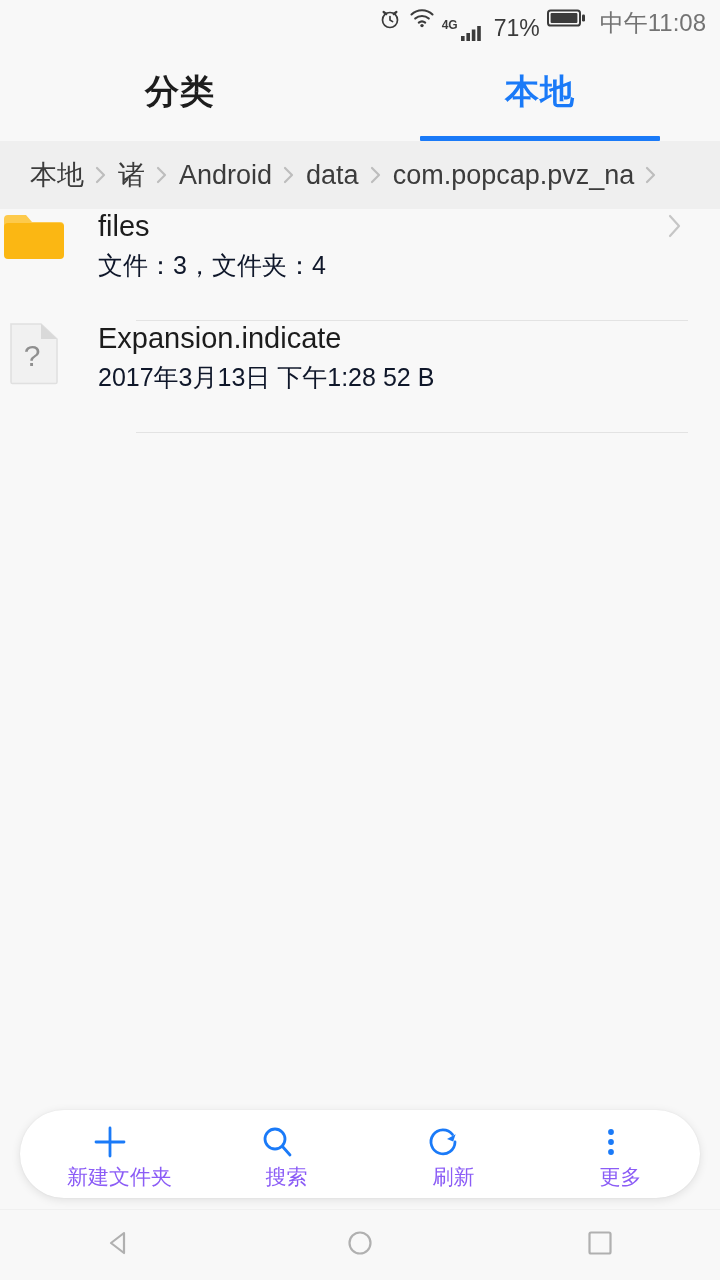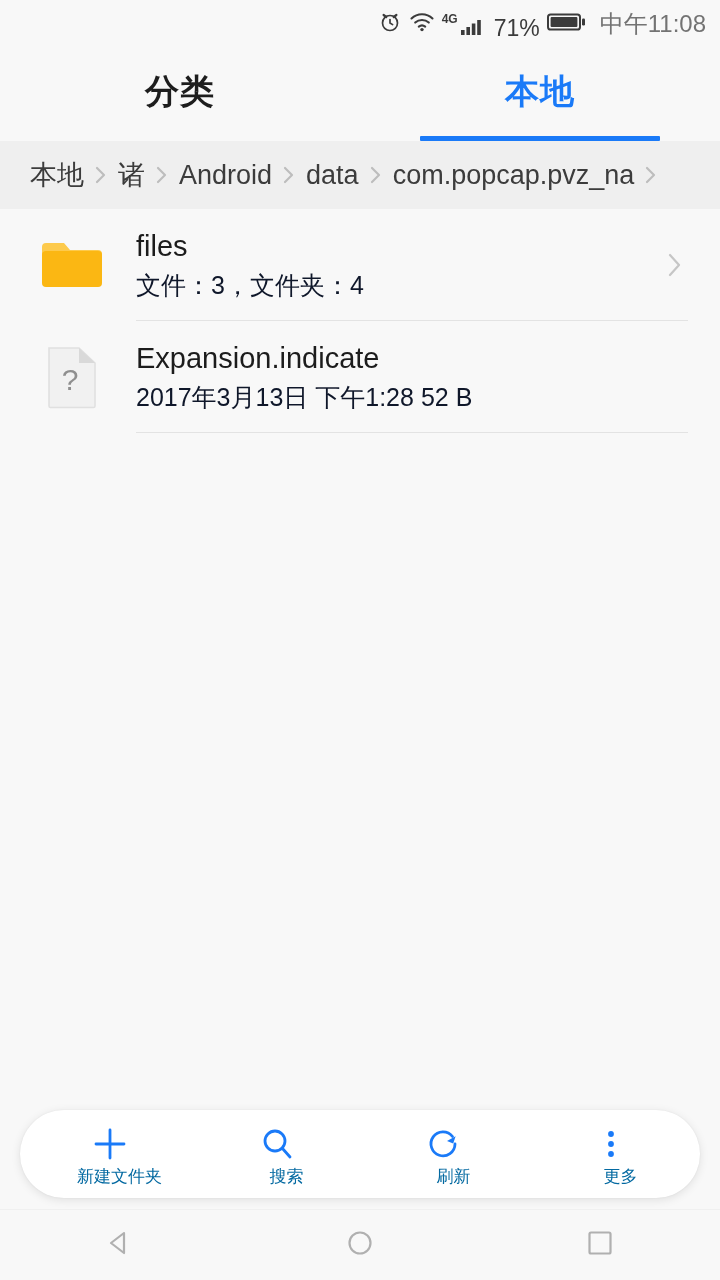--- a/index.html
+++ b/index.html
@@ -21,21 +21,20 @@
     height: 48px;
     background: #f8f8f8;
     display: flex;
     align-items: center;
     justify-content: flex-end;
     padding-right: 14px;
     box-sizing: border-box;
   }
   .status-cluster {
     display: flex;
-    align-items: center;
     gap: 7px;
   }
   .sb-icon { display: block; }
   .sb-battery-pct {
     font-size: 23px;
     color: #3b3b3b;
     letter-spacing: 0px;
     margin-left: 1px;
     margin-top: 8px;
   }
@@ -115,23 +114,22 @@
     align-items: center;
   }
 
   
   .file-list {
     background: #f8f8f8;
   }
   .file-row {
     height: 112px;
     display: flex;
-    align-items: center;
+    align-items: flex-start;
     position: relative;
-    padding-left: 38px;
     padding-right: 26px;
     box-sizing: border-box;
   }
   .file-row:after {
     content: "";
     position: absolute;
     left: 136px;
     right: 32px;
     bottom: 0;
     height: 1px;
@@ -205,22 +203,22 @@
     justify-content: center;
     gap: 4px;
   }
   .tb-icon {
     height: 40px;
     display: flex;
     align-items: center;
     justify-content: center;
   }
   .tb-label {
-    font-size: 17px;
-    color: #0369a1;
+    font-size: 21px;
+    color: #8b5cf6;
     line-height: 1;
     margin-left: 20px;
   }
 
   
   .nav-bar {
     position: absolute;
     left: 0;
     right: 0;
     bottom: 0;

